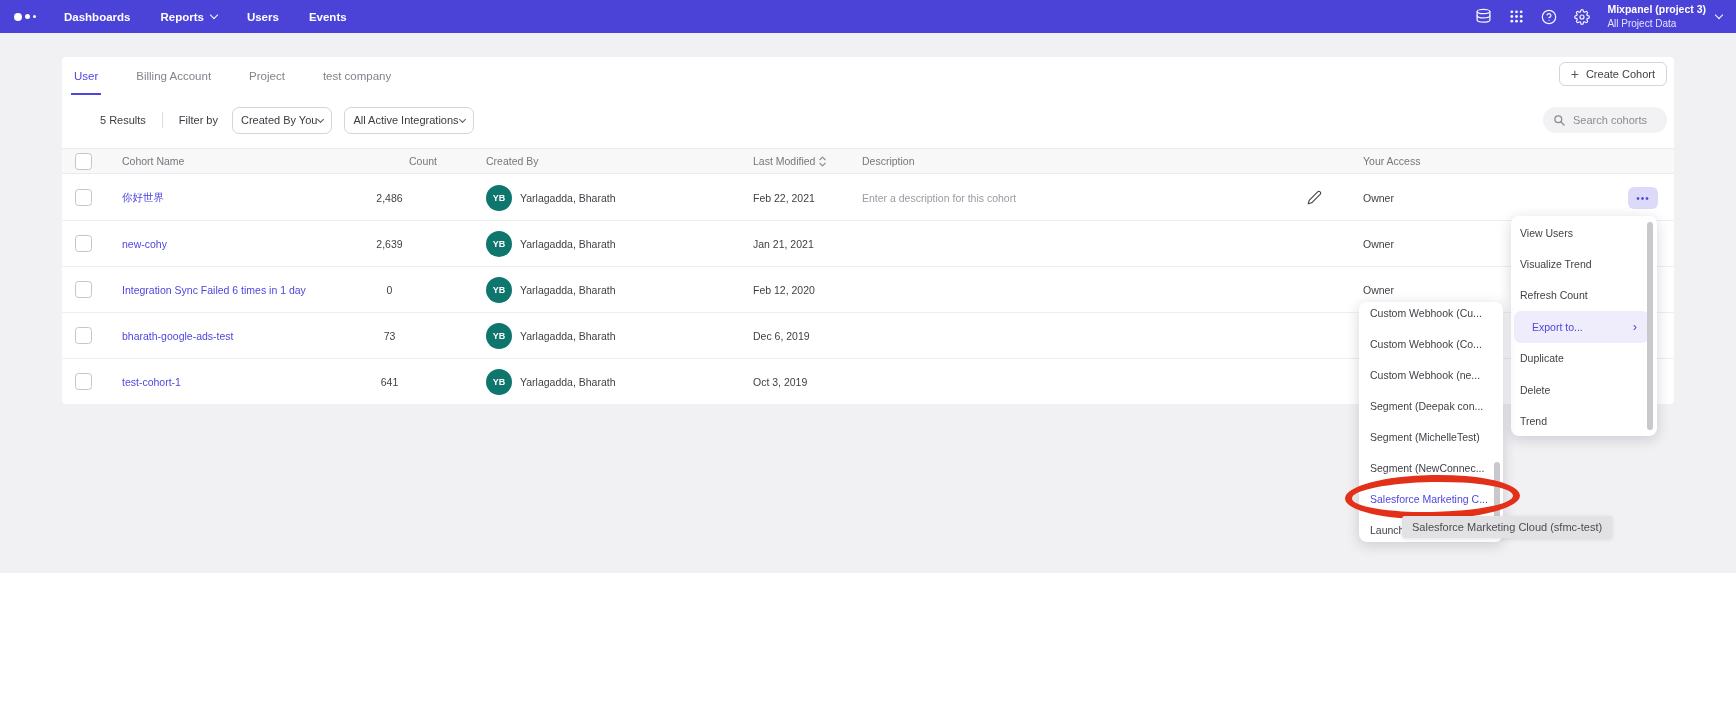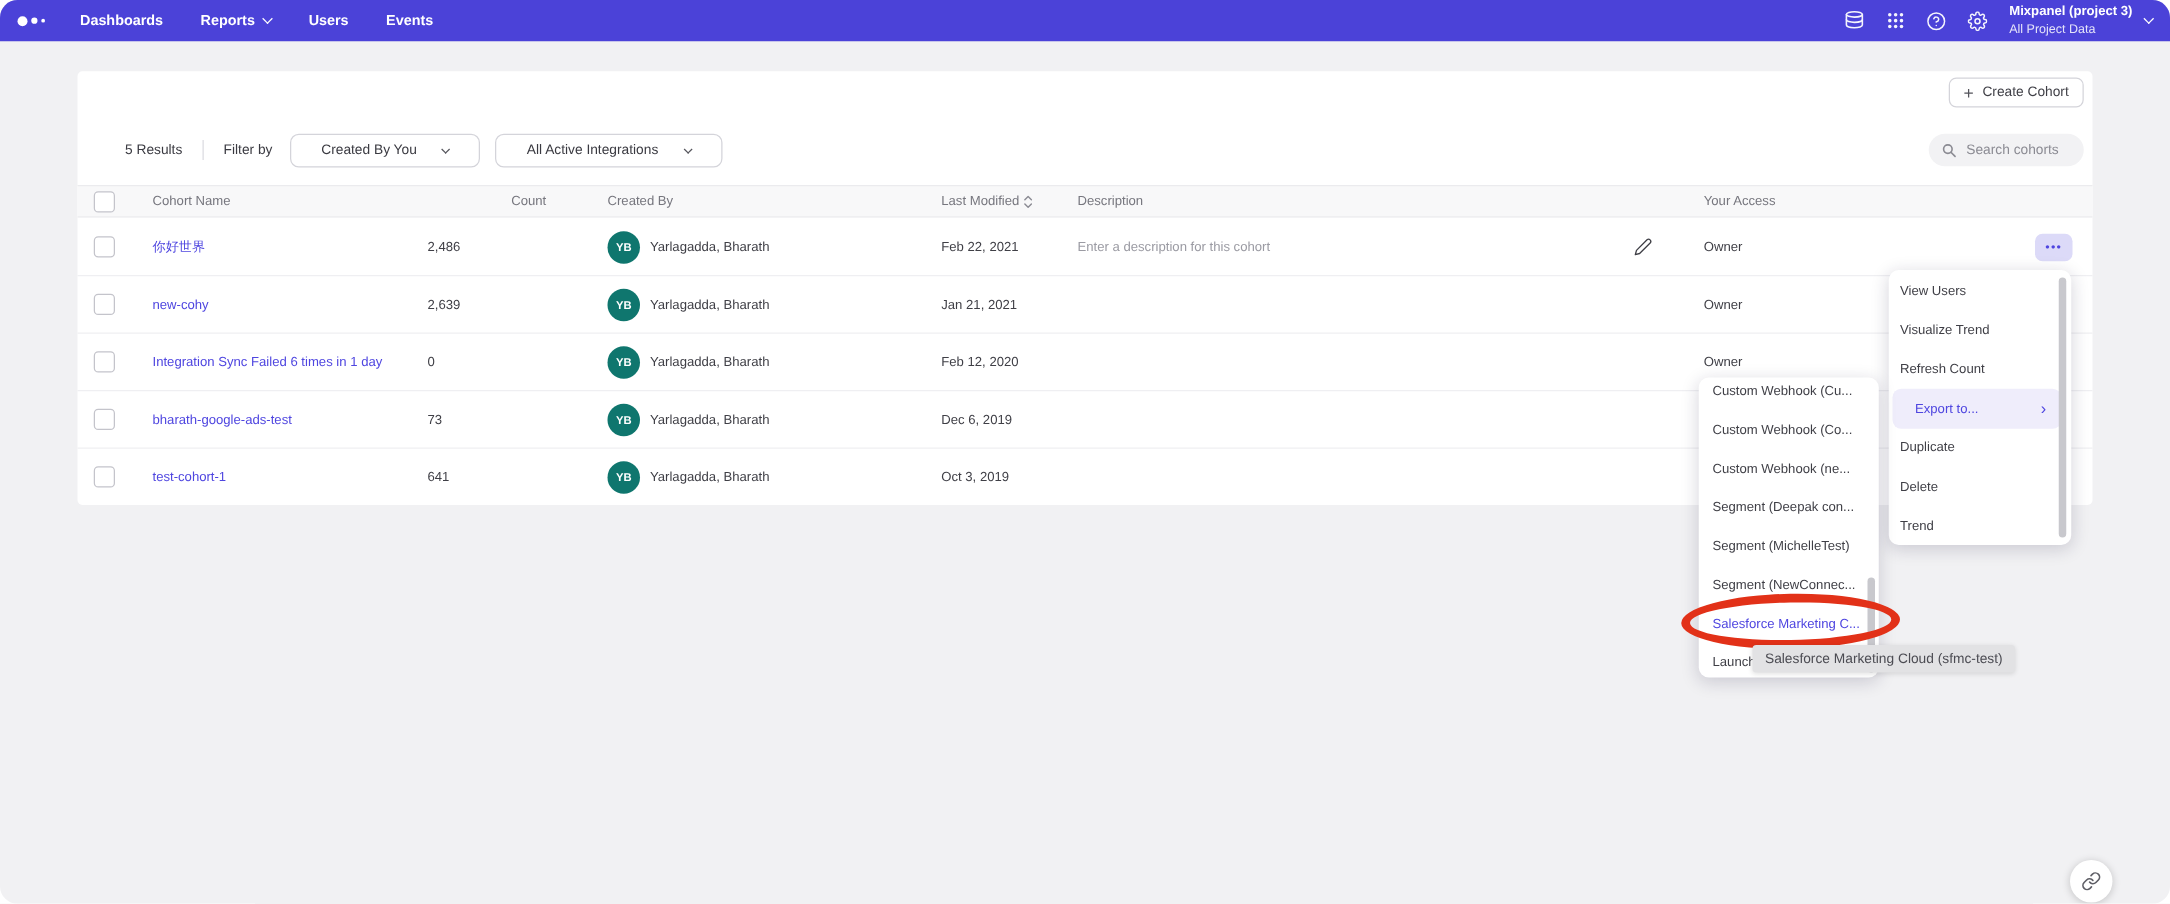--- a/index.html
+++ b/index.html
@@ -1,18 +1,18 @@
 <!DOCTYPE html>
 <html><head>
 <meta charset="utf-8">
 <style>
   * { margin:0; padding:0; box-sizing:border-box; }
   html,body { width:1736px; height:723px; }
-  .screen { position:relative; width:1736px; height:723px; background:#f1f1f3;
-            font-family:"Liberation Sans", sans-serif; overflow:hidden;border-radius:14px; }
+  .screen { position:relative; width:1736px; height:573px; background:#f1f1f3;
+            font-family:"Liberation Sans", sans-serif; overflow:hidden; }
 
   
   .topnav { position:absolute; left:0; top:0; right:0; height:33px; background:#4b42d8;
             color:#fff; display:flex; align-items:center; }
   .logo { display:flex; align-items:center; gap:3px; margin-left:14px; width:30px; }
   .logo i { display:block; border-radius:50%; background:#fff; }
   .logo i:nth-child(1){ width:8px; height:8px; }
   .logo i:nth-child(2){ width:5px; height:5px; }
   .logo i:nth-child(3){ width:3px; height:3px; }
   .navlinks { display:flex; align-items:center; gap:30px; margin-left:20px;
@@ -44,21 +44,21 @@
                        height:2px; background:#4f46e0; }
   .create-btn { position:absolute; top:5px; right:7px; height:24px; padding:0 11px;
                 background:#fff; border:1px solid #d4d4da; border-radius:6px; display:flex;
                 align-items:center; gap:7px; font-size:11px; color:#3f3f46; cursor:pointer; }
   .create-btn .plus { font-size:14px; color:#55555c; line-height:1; margin-top:-1px; }
 
   .filterbar { position:absolute; top:49px; left:38px; right:7px; height:28px;
                display:flex; align-items:center; font-size:11px; color:#3a3a41; }
   .vdiv { width:1px; height:16px; background:#dcdce1; margin:0 16px; }
   .pill { height:27px; border:1px solid #d4d4da; border-radius:7px; background:#fff;
-          display:flex; align-items:center; gap:21px; padding:0 24px; font-size:11px;
+          display:flex; align-items:center; gap:1px; padding:0 8px; font-size:11px;
           color:#3a3a41; cursor:pointer; }
   .pill .chv { width:5px; height:5px; border-width:1.4px; color:#55555c; margin-top:-2px; }
   .cohort-search { position:absolute; right:0; top:1px; width:124px; height:26px;
                    border-radius:13px; background:#f2f2f4; display:flex; align-items:center;
                    gap:7px; padding:0 10px; color:#8b8b93; font-size:11px; cursor:text; }
 
   
   .thead { position:absolute; top:91px; left:0; right:0; height:26px; background:#f8f8f9;
            border-top:1px solid #ebebee; border-bottom:1px solid #ebebee;
            font-size:10.5px; color:#76767e; }
@@ -73,21 +73,21 @@
         border-radius:3.5px; background:#fff; cursor:pointer; }
   .thead .cb { top:4px; }
 
   .rows { position:absolute; top:118px; left:0; right:0; }
   .trow { position:relative; height:46px; border-bottom:1px solid #efeff2;
           font-size:10.5px; color:#3f3f46; }
   .trow:last-child { border-bottom:none; }
   .trow .cb { top:14px; }
   .cell { position:absolute; top:50%; transform:translateY(-50%); white-space:nowrap; }
   .cname   { left:60px; color:#4f46e0; cursor:pointer; }
-  .ccount  { left:280px; width:95px; text-align:left; }
+  .ccount  { left:280px; width:95px; text-align:center; }
   .avatar  { position:absolute; left:424px; top:10px; width:26px; height:26px; border-radius:50%;
              background:#0f766e; color:#fff; font-size:9px; font-weight:bold;
              display:flex; align-items:center; justify-content:center; }
   .cby     { left:458px; }
   .cmod    { left:691px; }
   .cdesc   { left:800px; color:#9b9ba3; cursor:text; }
   .pencil  { position:absolute; left:1245px; top:15px; cursor:pointer; }
   .caccess { left:1301px; }
   .dots-btn { position:absolute; left:1566px; top:12px; width:30px; height:22px; border:none;
               border-radius:6px; background:#dcdaf8; color:#4f46e0; font-size:10px;
@@ -197,20 +197,26 @@
         <div class="project-text">
           <div class="project-name">Mixpanel (project 3)</div>
           <div class="project-scope">All Project Data</div>
         </div>
         <span class="chv"></span>
       </div>
     </div>
   </header>
 
   <section class="card">
+    <div class="tabbar">
+      <span class="tab active">User</span>
+      <span class="tab">Billing Account</span>
+      <span class="tab">Project</span>
+      <span class="tab">test company</span>
+    </div>
     <button class="create-btn">
       <span class="plus">+</span>
       <span>Create Cohort</span>
     </button>
 
     <div class="filterbar">
       <span>5 Results</span>
       <span class="vdiv"></span>
       <span>Filter by</span>
       <span class="pill" style="margin-left:14px">

